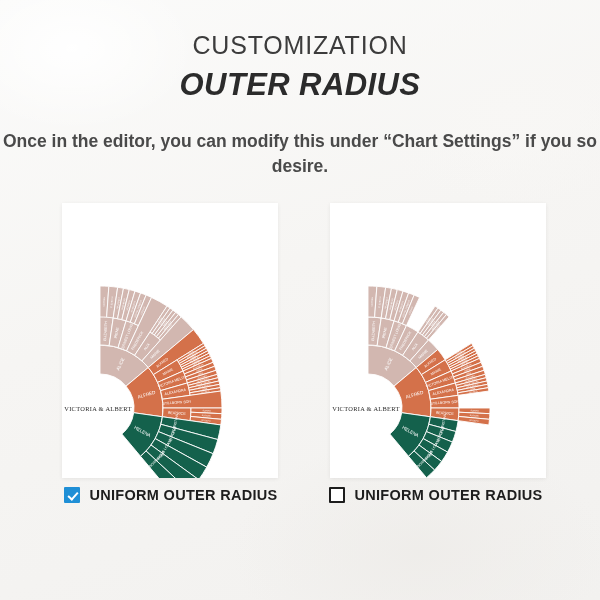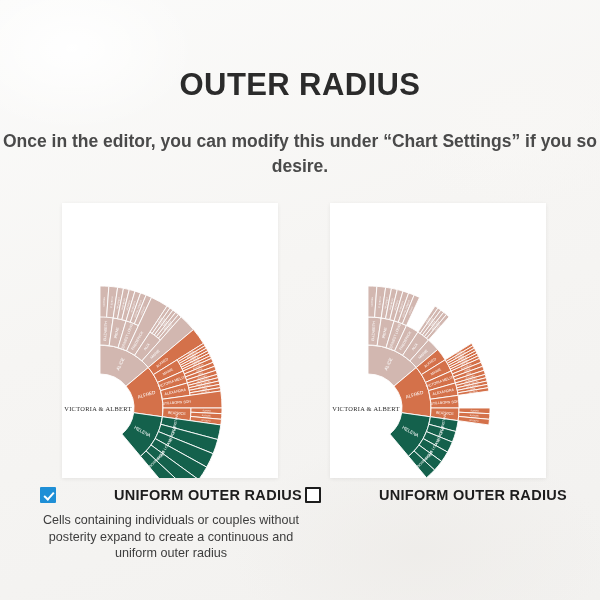--- a/index.html
+++ b/index.html
@@ -22,38 +22,39 @@
   #root{position:absolute;inset:0;}
 
   .hdr{position:absolute;left:0;right:0;text-align:center;}
   #kicker{
     top:31px;font-size:25px;letter-spacing:.8px;color:#3c3c3c;
     font-weight:400;
   }
   #title{
     top:67px;font-size:31px;letter-spacing:.4px;color:#2b2b2b;
     font-weight:700;
+    font-style:italic;
   }
   #subtitle{
     top:129px;font-size:17.5px;line-height:25px;color:#4a4a4a;font-weight:700;
   }
 
   .card{
     position:absolute;background:#fff;
     box-shadow:0 1px 4px rgba(0,0,0,.07);
   }
   #card-left{left:62px;top:203px;width:216px;height:275px;}
   #card-right{left:330px;top:203px;width:216px;height:275px;}
   .card svg{display:block;width:100%;height:100%;}
 
   .optblock{position:absolute;text-align:center;}
   #opt-left{left:40px;top:487px;width:262px;}
   #opt-right{left:305px;top:487px;width:262px;}
 
-  .optrow{display:flex;align-items:center;justify-content:space-between;gap:9px;}
+  .optrow{display:flex;align-items:center;justify-content:center;gap:9px;}
   .cbx{
     width:16px;height:16px;flex:0 0 auto;box-sizing:border-box;
     border:2px solid #1d1d1d;background:#fff;border-radius:1px;
     position:relative;
   }
   .cbx.checked{background:#1f8fd6;border-color:#1f8fd6;}
   .cbx.checked:after{
     content:"";position:absolute;left:3.5px;top:1px;width:4px;height:8px;
     border:solid #fff;border-width:0 2px 2px 0;transform:rotate(42deg);
   }
@@ -62,20 +63,21 @@
     margin-top:9px;font-size:12.6px;line-height:16.5px;color:#3d3d3d;font-weight:400;
   }
 </style>
 </head>
 <body>
 
 <div id="page-bg"></div>
 
 <div id="root">
 
+  <div class="hdr" id="kicker">CUSTOMIZATION</div>
   <div class="hdr" id="title">OUTER RADIUS</div>
   <div class="hdr" id="subtitle">Once in the editor, you can modify this under “Chart Settings” if you so desire.</div>
 
   <div class="card" id="card-left">
     <svg id="svg-left" viewBox="0 0 216 275">
         <g>
           <path d="M38,205 L38,171 A34,34 0 0 1 59.85477872934234,231.04551106604526 Z" fill="#ffffff" stroke="#ffffff" stroke-width="0.9"></path>
           <text x="36" y="205" fill="#2b2b2b" font-size="6.4" font-family="&quot;Liberation Serif&quot;, serif" text-anchor="middle" dominant-baseline="central" letter-spacing="0.3">VICTORIA &amp; ALBERT</text>
           <path d="M38.00000000000001,142 A63,63 0 0 1 86.26079991649561,164.50438058974802 L64.04551106604525,183.14522127065766 A34,34 0 0 0 38,171 Z" fill="#d2b7b0" stroke="#ffffff" stroke-width="0.9"></path>
           <text x="58.49698569442393" y="161.04407232872248" fill="#ffffff" font-size="4.6" font-family="&quot;Liberation Sans&quot;, sans-serif" text-anchor="middle" dominant-baseline="central" transform="rotate(-65 58.49698569442393 161.04407232872248)">ALICE</text>
@@ -296,21 +298,20 @@
           <text x="91.00330232841907" y="260.85382656794616" fill="#ffffff" font-size="3.5" font-family="&quot;Liberation Sans&quot;, sans-serif" text-anchor="middle" dominant-baseline="central" transform="rotate(316.5 91.00330232841907 260.85382656794616)">STILLBORN SON</text>
         </g>
       </svg>
   </div>
 
   <div class="optblock" id="opt-left">
     <div class="optrow">
       <div class="cbx checked"></div>
       <div class="optlabel">UNIFORM OUTER RADIUS</div>
     </div>
-    <div class="optdesc">Cells containing individuals or couples without posterity expand to create a continuous and uniform outer radius</div>
   </div>
 
   <div class="optblock" id="opt-right">
     <div class="optrow">
       <div class="cbx"></div>
       <div class="optlabel">UNIFORM OUTER RADIUS</div>
     </div>
   </div>
 
 </div>

